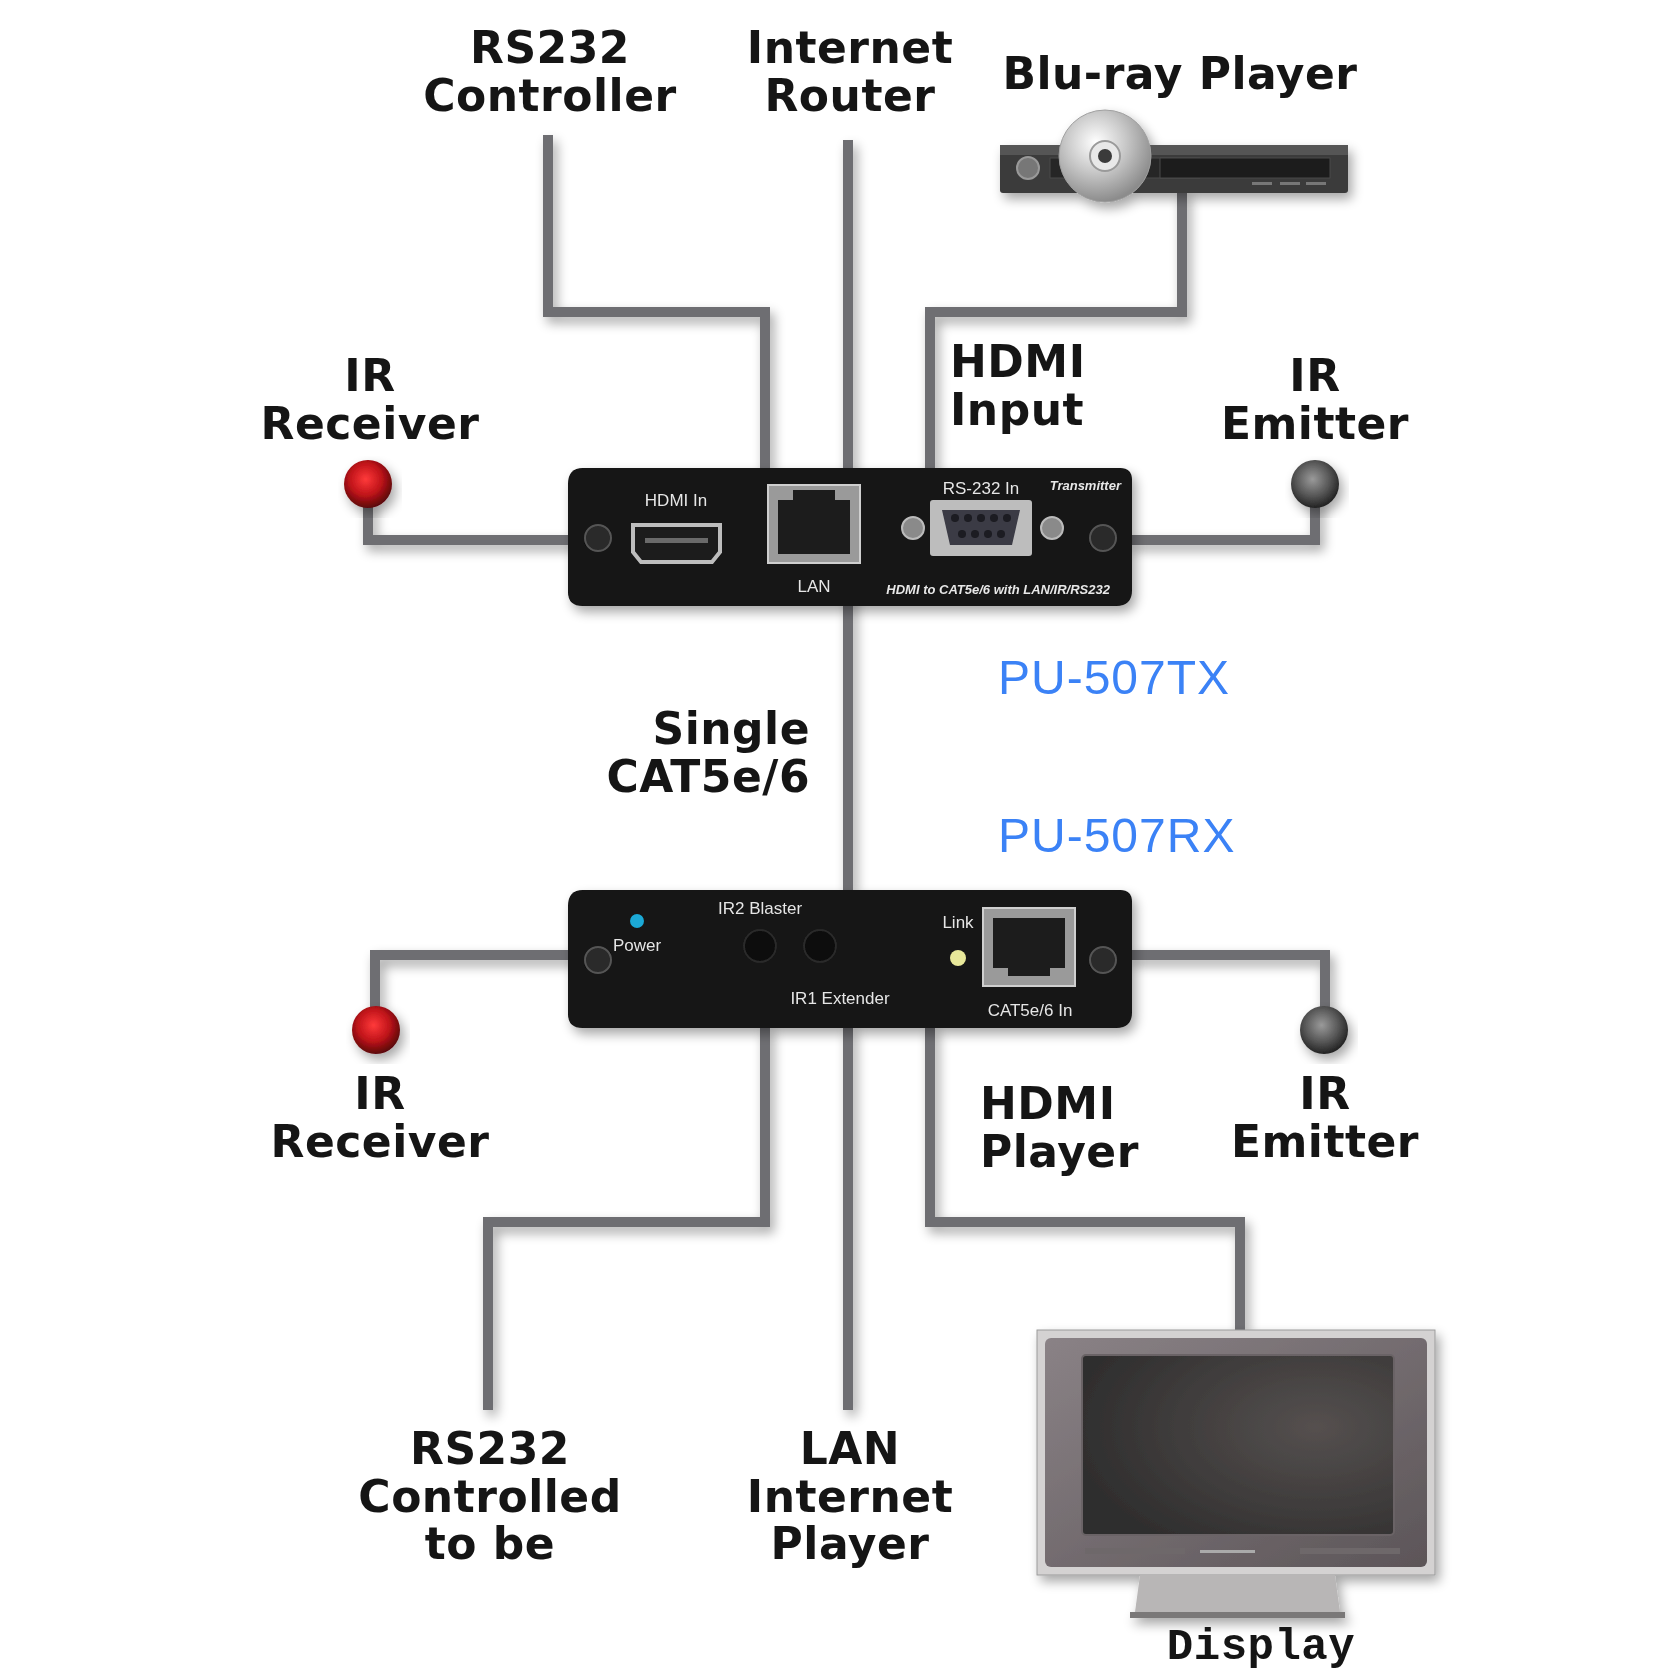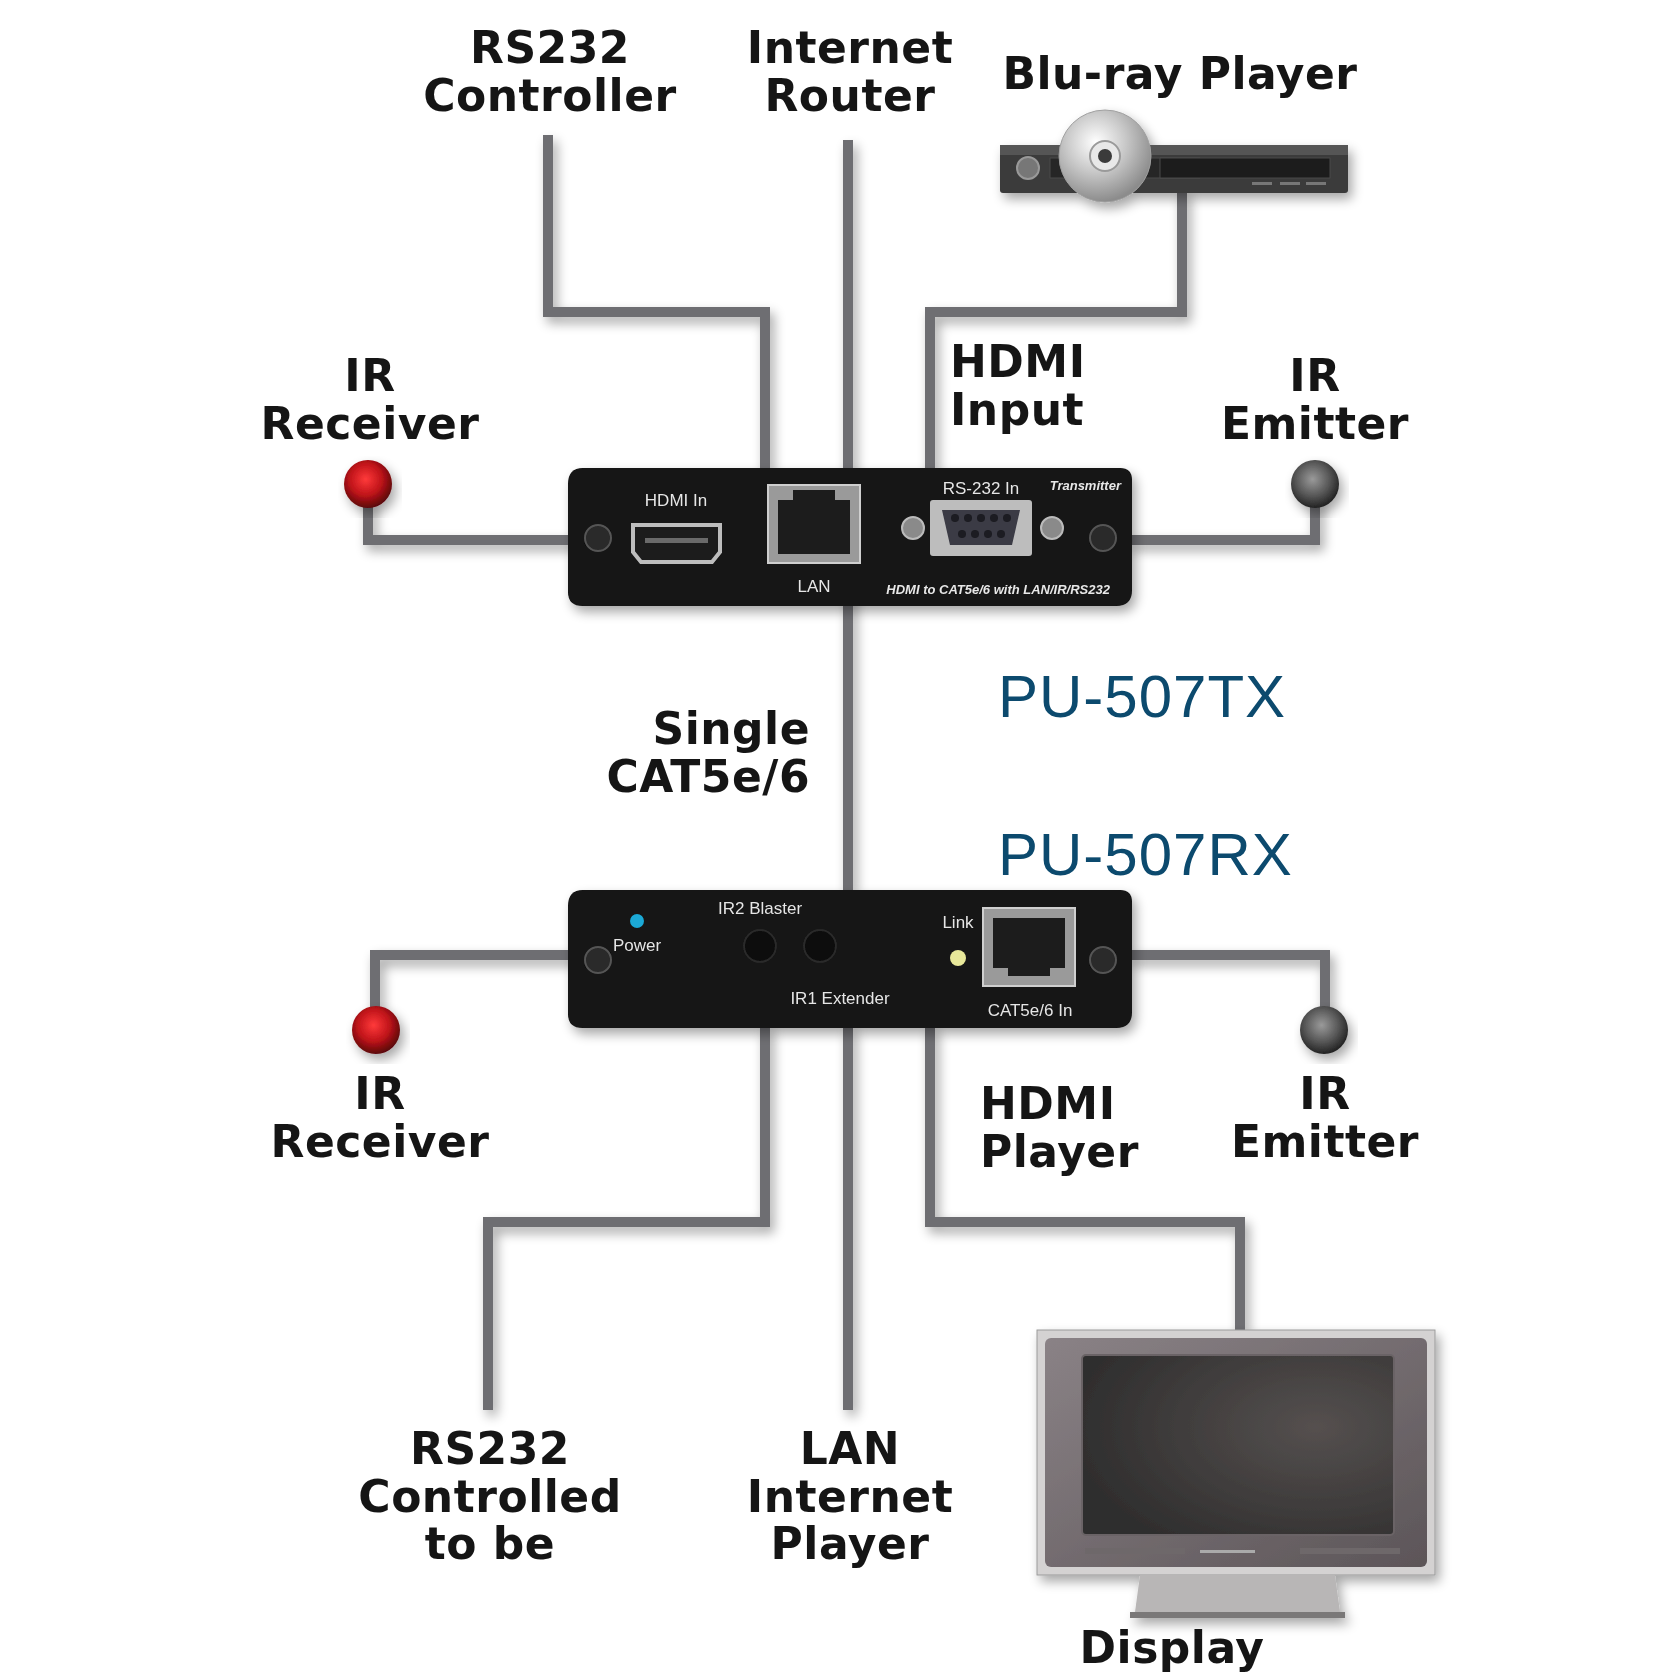--- a/index.html
+++ b/index.html
@@ -1,20 +1,20 @@
 <!DOCTYPE html>
 <html><head>
 <meta charset="utf-8">
 <style>
   html,body{margin:0;padding:0;background:#ffffff;}
   body{width:1680px;height:1680px;position:relative;overflow:hidden;font-family:"DejaVu Sans",sans-serif;}
   #stage{position:absolute;left:0;top:0;width:1680px;height:1680px;}
   .lbl{position:absolute;font-family:"DejaVu Sans",sans-serif;font-weight:bold;color:#151515;text-align:center;line-height:1.08;font-size:44px;letter-spacing:0.5px;}
   .lbl span{display:block;}
-  .model{position:absolute;font-family:"Liberation Sans",sans-serif;font-weight:normal;color:#0c4a6e;font-size:60px;letter-spacing:1px;margin-top:12px;}
+  .model{position:absolute;font-family:"Liberation Sans",sans-serif;font-weight:normal;color:#3b82f6;font-size:48px;letter-spacing:1px;}
   .panel-text{font-family:"Liberation Sans",sans-serif;fill:#e6e6e6;}
   .panel-italic{font-family:"Liberation Sans",sans-serif;font-style:italic;font-weight:bold;fill:#e8e8e8;}
 </style>
 </head>
 <body>
 
 <div id="stage">
 
   <svg width="1680" height="1680" style="position:absolute;left:0;top:0">
     <defs>
@@ -209,16 +209,16 @@
   <div class="lbl" style="left:330px;top:1425px;width:320px;">
     <span>RS232</span>
     <span>Controlled</span>
     <span>to be</span>
   </div>
   <div class="lbl" style="left:700px;top:1425px;width:300px;">
     <span>LAN</span>
     <span>Internet</span>
     <span>Player</span>
   </div>
-  <div class="lbl" style="left:1027px;top:1624px;width:290px;">
+  <div class="lbl" style="left:1116px;top:1624px;width:290px;font-family:Liberation Mono, monospace;">
     <span>Display</span>
   </div>
 </div>
 
 </body></html>

